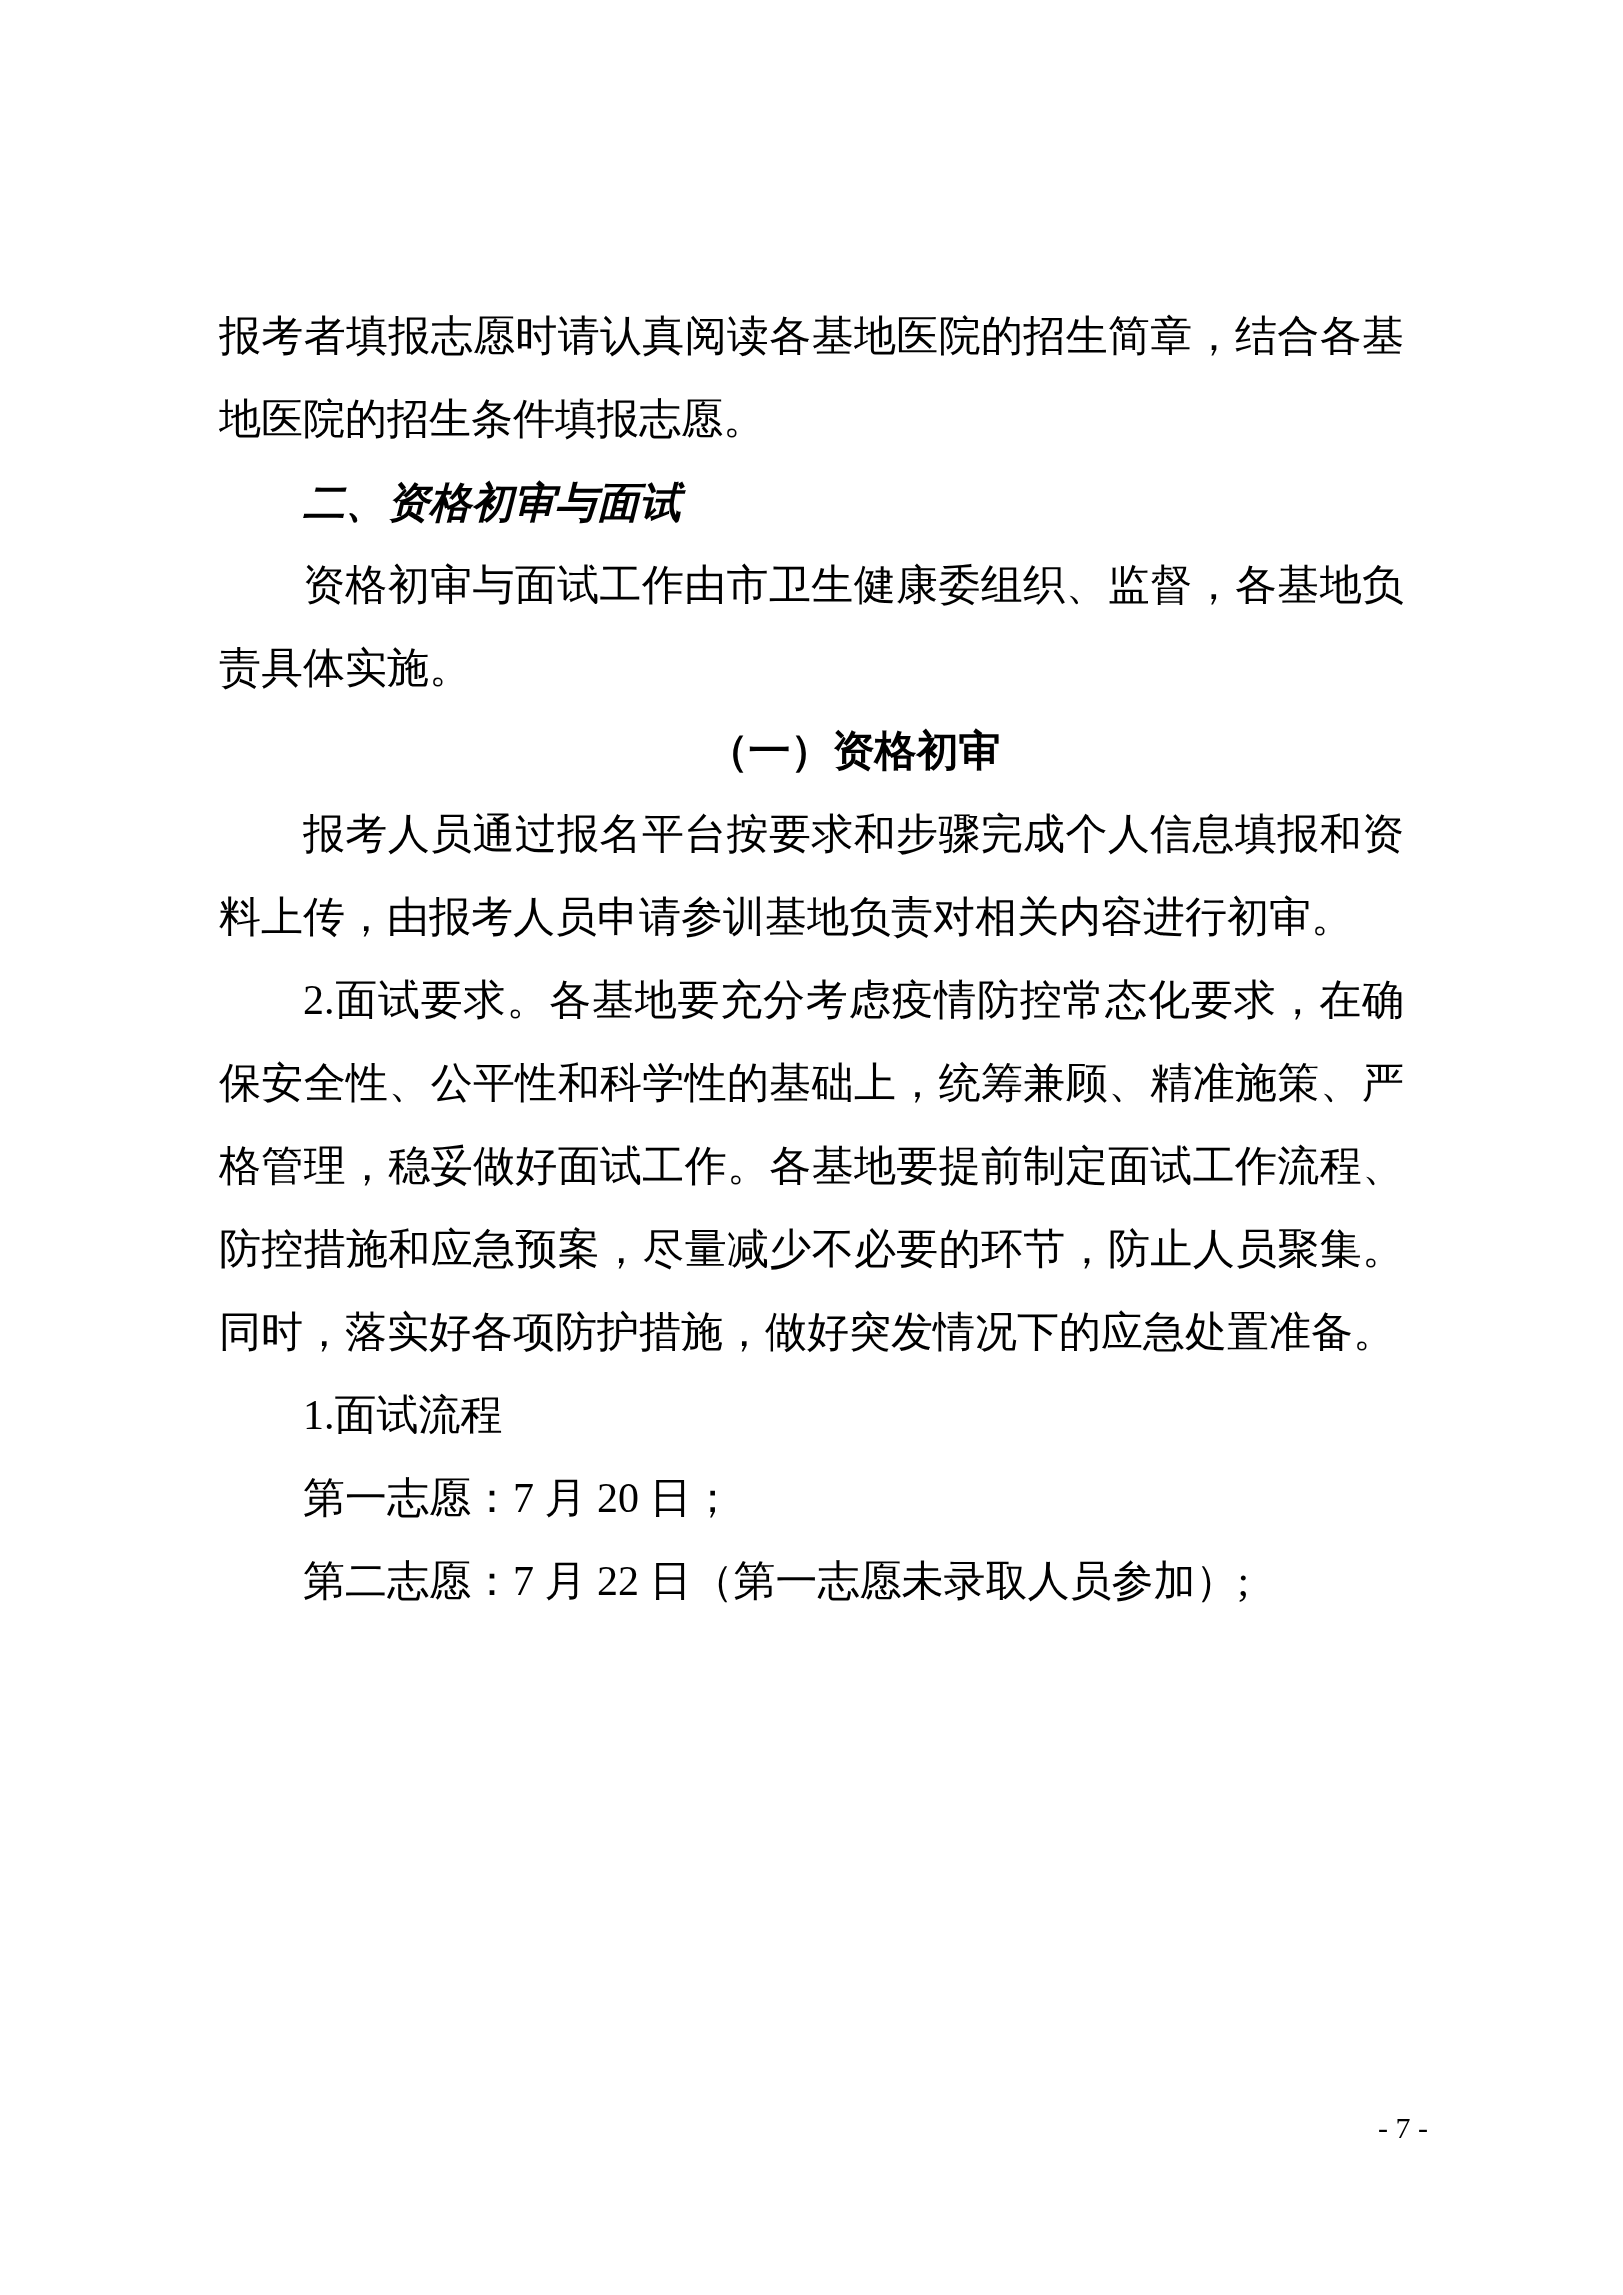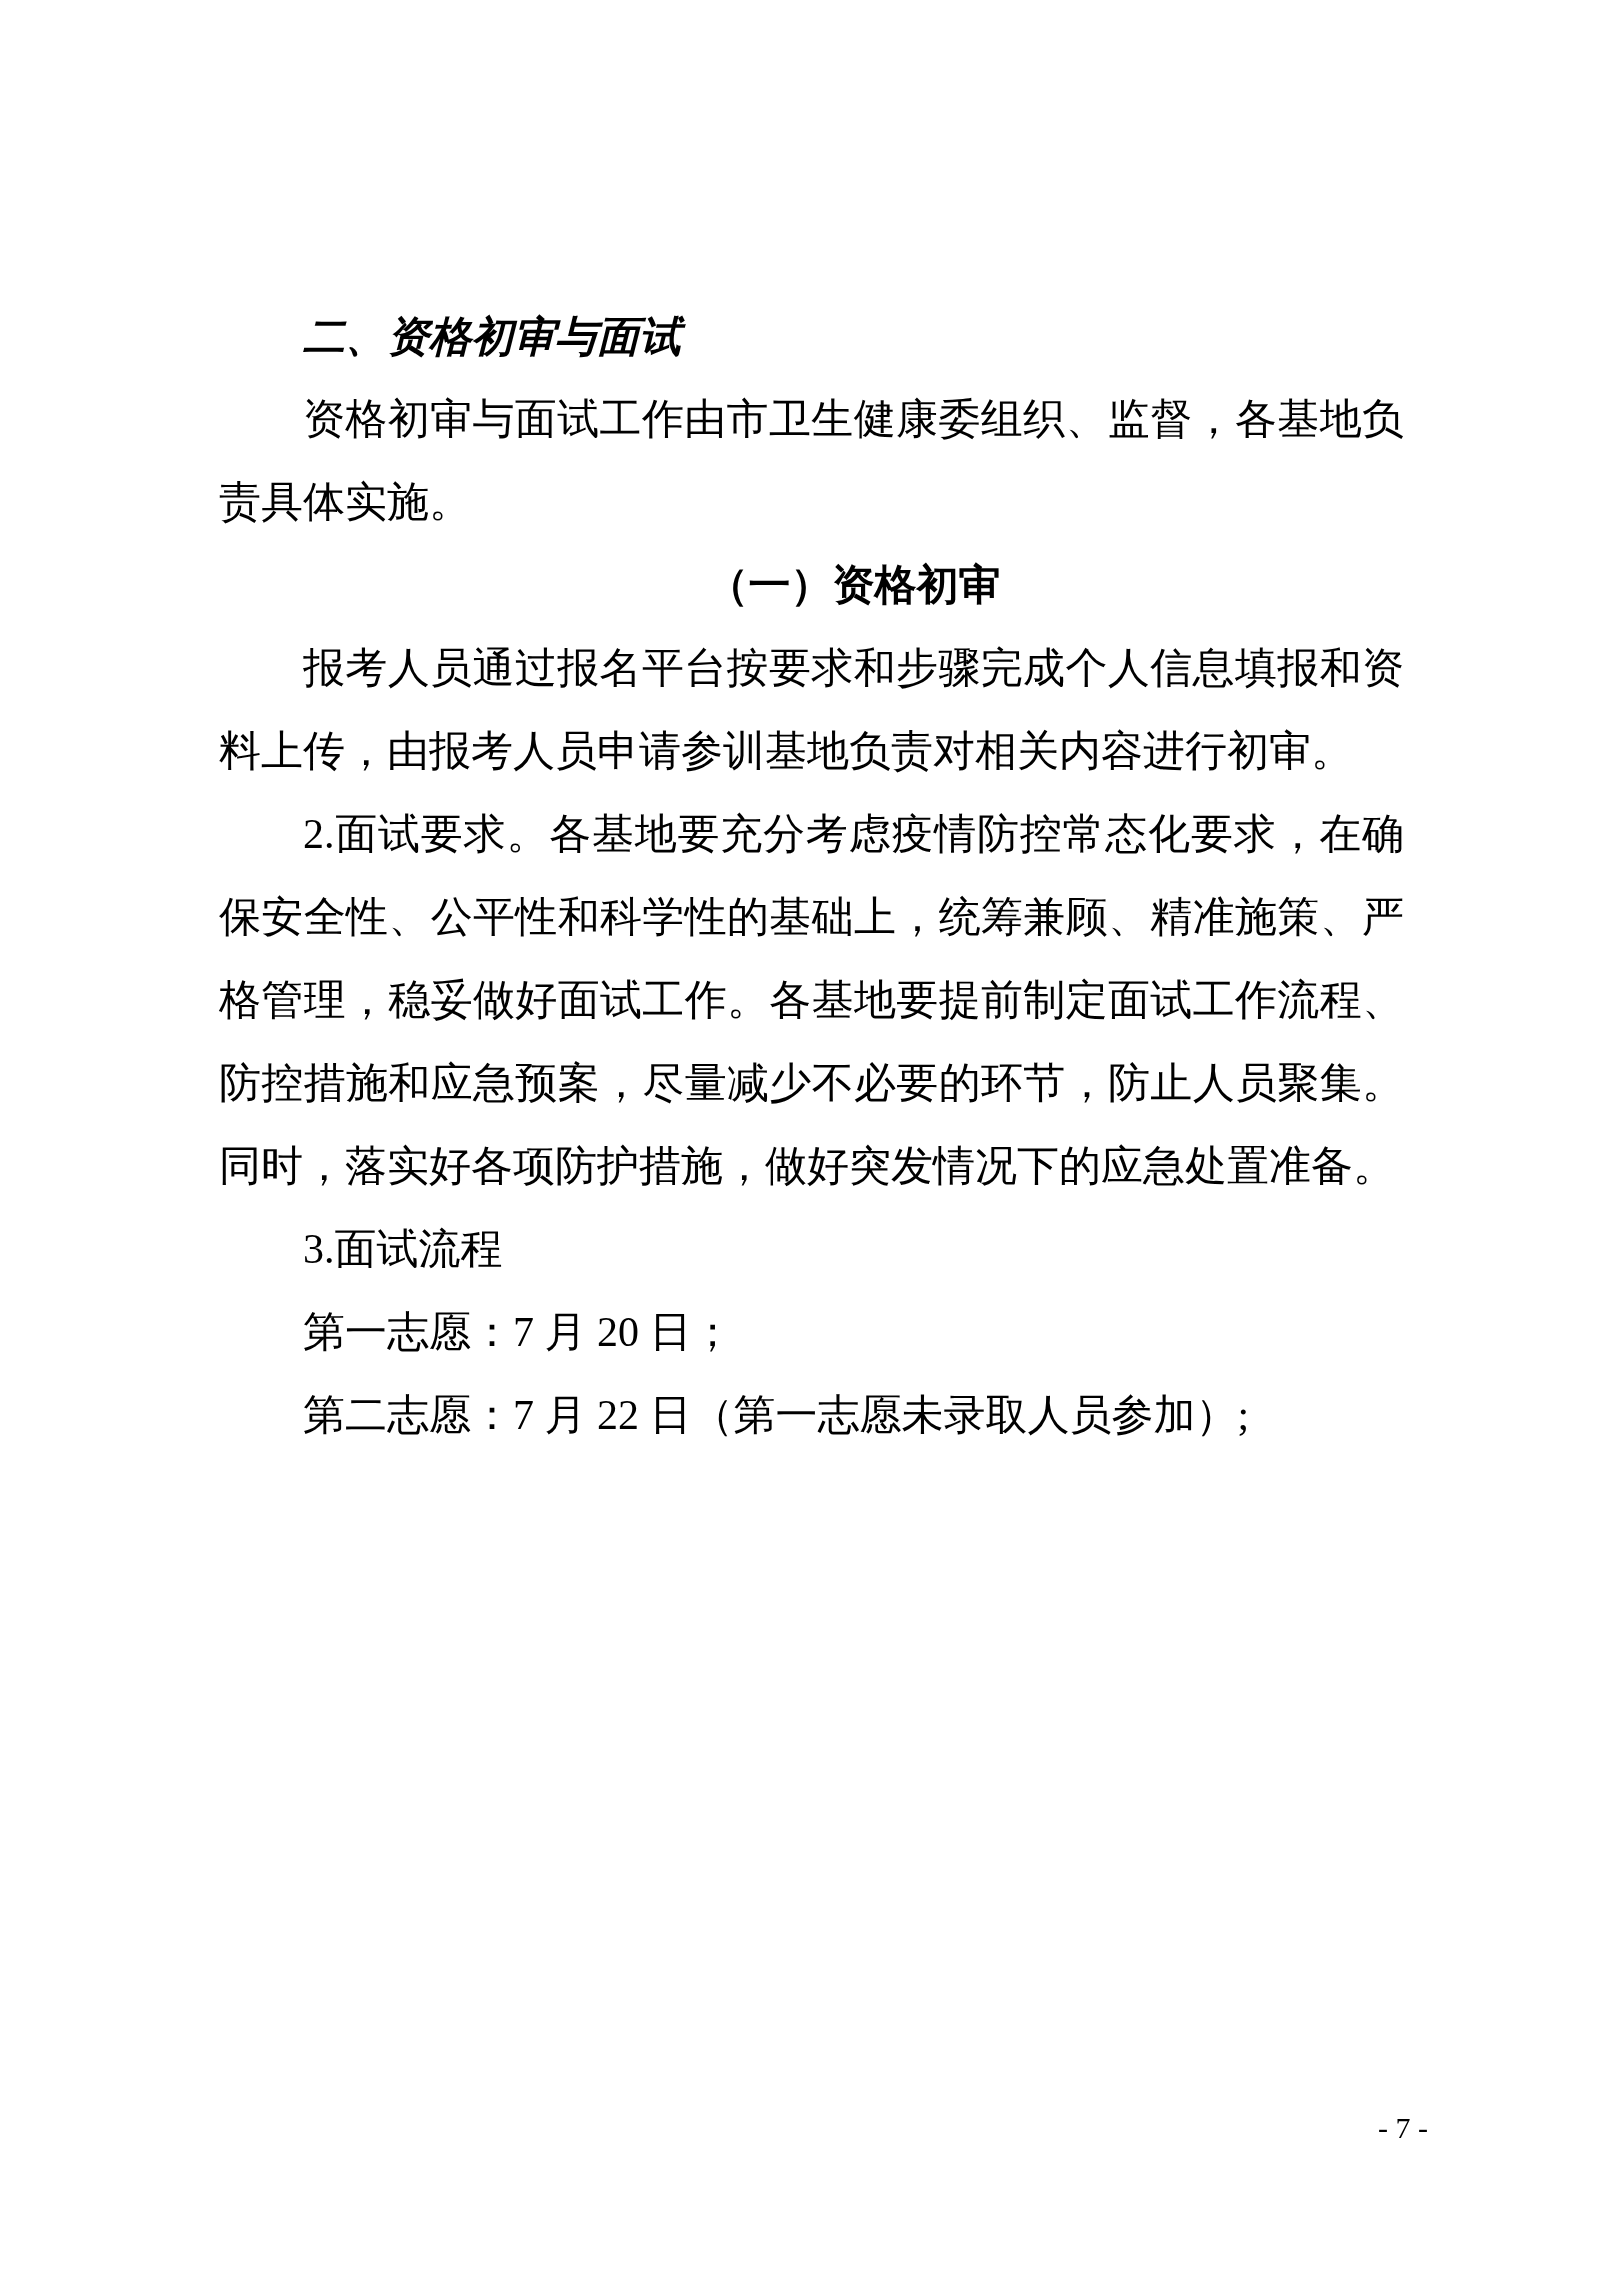--- a/index.html
+++ b/index.html
@@ -54,24 +54,25 @@
     line-height: 37px;
     font-family: "Liberation Serif", "DejaVu Serif", serif;
     color: #000000;
   }
 </style>
 </head>
 <body>
 
 <div class="page">
   <div class="content">
+    <p class="para">报考者填报志愿时请认真阅读各基地医院的招生简章，结合各基地医院的招生条件填报志愿。</p>
     <p class="para h1 indent">二、资格初审与面试</p>
     <p class="para indent">资格初审与面试工作由市卫生健康委组织、监督，各基地负责具体实施。</p>
     <p class="para h2 indent">（一）资格初审</p>
     <p class="para indent">报考人员通过报名平台按要求和步骤完成个人信息填报和资料上传，由报考人员申请参训基地负责对相关内容进行初审。</p>
     <p class="para indent">2.面试要求。各基地要充分考虑疫情防控常态化要求，在确保安全性、公平性和科学性的基础上，统筹兼顾、精准施策、严格管理，稳妥做好面试工作。各基地要提前制定面试工作流程、防控措施和应急预案，尽量减少不必要的环节，防止人员聚集。同时，落实好各项防护措施，做好突发情况下的应急处置准备。</p>
-    <p class="para indent">3.面试流程</p>
+    <p class="para indent">1.面试流程</p>
     <p class="para indent">第一志愿：7 月 20 日；</p>
     <p class="para indent">第二志愿：7 月 22 日（第一志愿未录取人员参加）;</p>
   </div>
   <div class="page-number">- 7 -</div>
 </div>
 
 
 </body></html>

